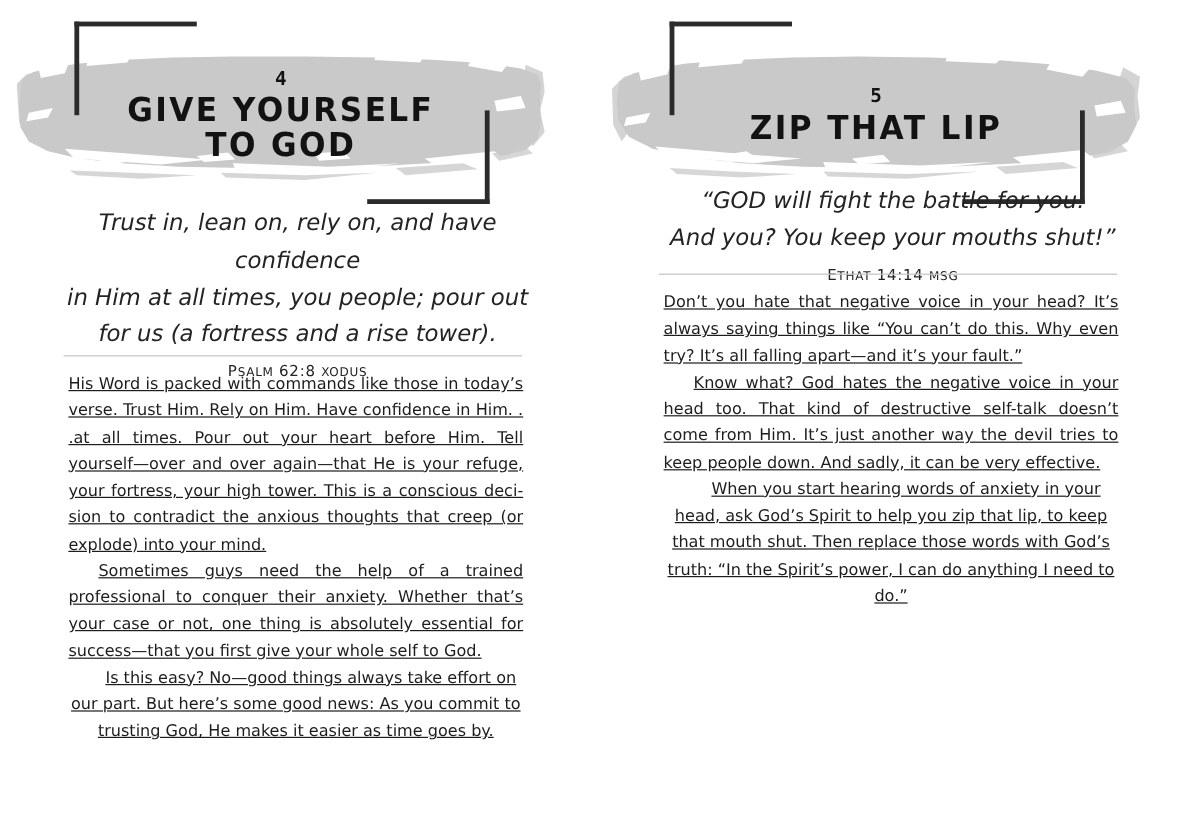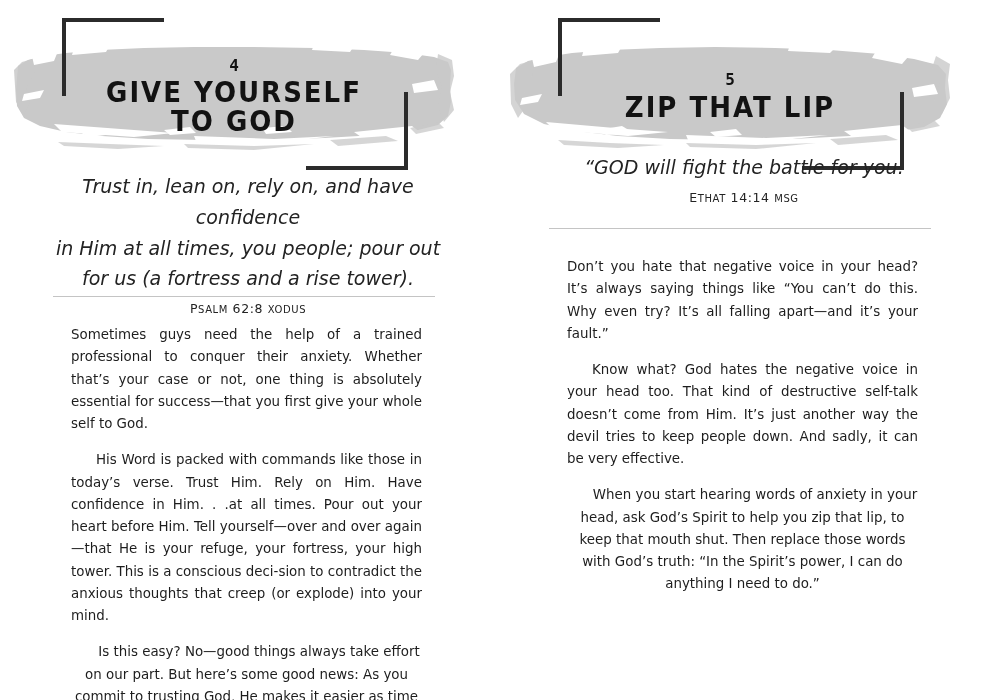--- a/index.html
+++ b/index.html
@@ -153,21 +153,21 @@
     font-size: 13.4px;
     line-height: 1.66;
     color: #1d1d1d;
     text-align: justify;
     -webkit-hyphens: manual;
     hyphens: manual;
   }
   .page-left .body-copy  { top: 310px; }
   .page-right .body-copy { top: 242px; }
 
-  .body-copy p { margin: 14px; text-indent: 0; }
+  .body-copy p { margin: 0; text-indent: 0; text-decoration: underline; }
   .body-copy p + p { text-indent: 25px; }
   .body-copy p:last-child { text-align: center; }
 </style>
 </head>
 <body>
 
 <div class="spread">
 
   <div class="page page-left">
 
@@ -226,22 +226,22 @@
         <span class="vline">for us (a fortress and a rise tower).</span>
       </div>
       <div class="verse-ref">
         <span>P</span><span class="sc">SALM</span><span> 62:8 </span><span class="sc">XODUS</span>
       </div>
     </div>
 
     <div class="rule"></div>
 
     <div class="body-copy">
+      <p>His Word is packed with commands like those in today’s verse. Trust Him. Rely on Him. Have confidence in Him. . .at all times. Pour out your heart before Him. Tell yourself—over and over again—that He is your refuge, your fortress, your high tower. This is a conscious deci-sion to contradict the anxious thoughts that creep (or explode) into your mind.</p>
       <p>Sometimes guys need the help of a trained professional to conquer their anxiety. Whether that’s your case or not, one thing is absolutely essential for success—that you first give your whole self to God.</p>
-      <p>His Word is packed with commands like those in today’s verse. Trust Him. Rely on Him. Have confidence in Him. . .at all times. Pour out your heart before Him. Tell yourself—over and over again—that He is your refuge, your fortress, your high tower. This is a conscious deci-sion to contradict the anxious thoughts that creep (or explode) into your mind.</p>
       <p>Is this easy? No—good things always take effort on our part. But here’s some good news: As you commit to trusting God, He makes it easier as time goes by.</p>
     </div>
   </div>
 
   <div class="page page-right">
 
     <div class="banner">
 
       <div class="brush-wrap">
         <svg viewBox="0 0 440 112" preserveAspectRatio="none" aria-hidden="true">
@@ -283,20 +283,21 @@
         <div class="chapter-num">5</div>
         <div class="chapter-title">
           <span class="tline">ZIP THAT LIP</span>
         </div>
       </div>
     </div>
 
     <div class="verse">
       <div class="verse-text">
         <span class="vline">“GOD will fight the battle for you.</span>
+        <span class="vline">And you? You keep your mouths shut!”</span>
       </div>
       <div class="verse-ref">
         <span>E</span><span class="sc">THAT</span><span> 14:14 </span><span class="sc">MSG</span>
       </div>
     </div>
 
     <div class="rule"></div>
 
     <div class="body-copy">
       <p>Don’t you hate that negative voice in your head? It’s always saying things like “You can’t do this. Why even try? It’s all falling apart—and it’s your fault.”</p>

